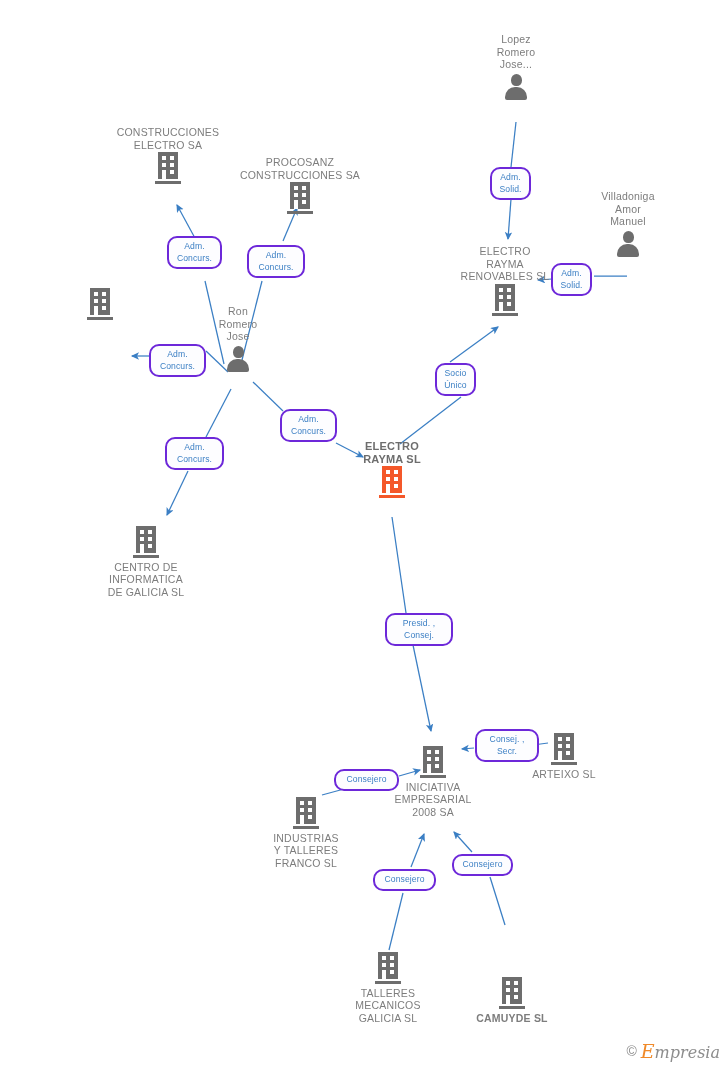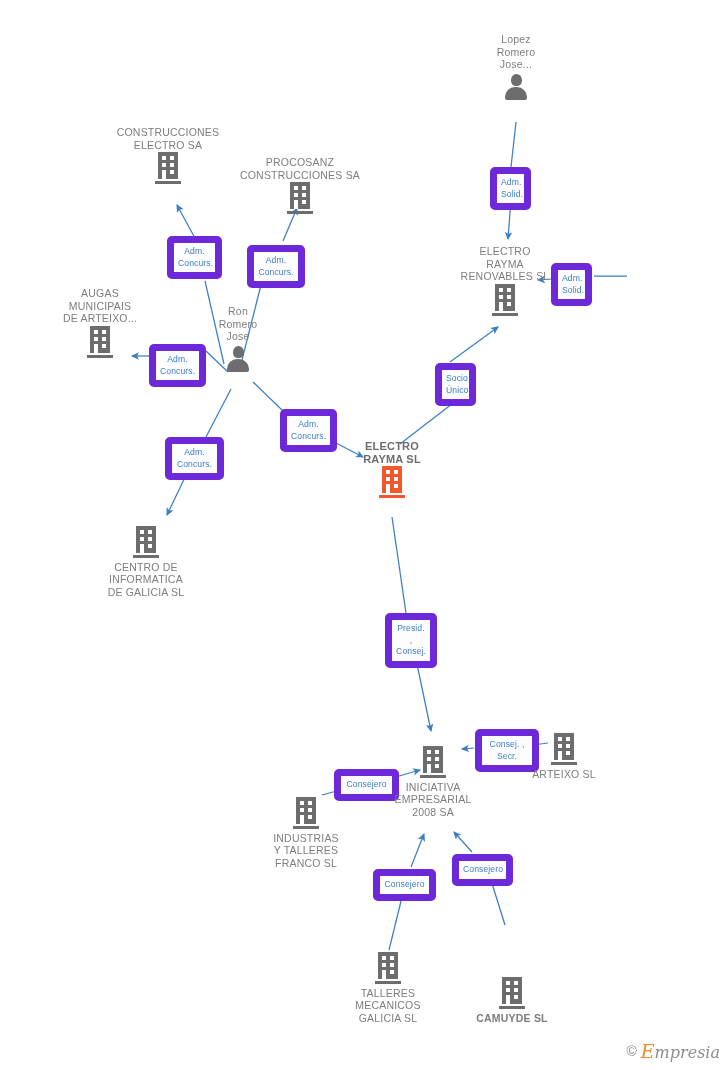--- a/index.html
+++ b/index.html
@@ -81,22 +81,22 @@
     background:currentColor;
   }
   .gray{color:#6d6d6d;}
   .orange{color:#f4582a;}
 
   
   .badge{
     position:absolute;
     box-sizing:border-box;
     background:#fdfdff;
-    border:7px solid #6d28d9;
-    border-radius:5px;
+    border:2px solid #6d28d9;
+    border-radius:10px;
     color:#3b7fc4;
     font-size:8.6px;
     line-height:11.5px;
     text-align:center;
     padding:3px 4px;
     white-space:pre-line;
     letter-spacing:.1px;
   }
 
   
@@ -183,21 +183,21 @@
 
   <div class="badge" style="left:490px;top:167px;width:41px;">Adm.
 Solid.</div>
 
   <div class="badge" style="left:551px;top:263px;width:41px;">Adm.
 Solid.</div>
 
   <div class="badge" style="left:435px;top:363px;width:41px;">Socio
 Único</div>
 
-  <div class="badge" style="left:385px;top:613px;width:52px;">Presid. ,
+  <div class="badge" style="left:385px;top:613px;width:68px;">Presid. ,
 Consej.</div>
 
   <div class="badge" style="left:475px;top:729px;width:64px;">Consej. ,
 Secr.</div>
 
   <div class="badge" style="left:334px;top:769px;width:65px;">Consejero</div>
 
   <div class="badge" style="left:373px;top:869px;width:63px;">Consejero</div>
 
   <div class="badge" style="left:452px;top:854px;width:61px;">Consejero</div>
@@ -230,38 +230,45 @@
     <span class="nlabel">Lopez
 Romero
 Jose...</span>
     <span class="glyph">
       <span class="per gray" style="display:inline-block;">
         <span class="head"></span><span class="torso"></span>
       </span>
     </span>
   </div>
 
+  <div class="node" style="left:628px;top:190px;">
+    <span class="nlabel">Villadoniga
+Amor
+Manuel</span>
+    <span class="glyph">
+      <span class="per gray" style="display:inline-block;">
+        <span class="head"></span><span class="torso"></span>
+      </span>
+    </span>
+  </div>
 
   <div class="node" style="left:505px;top:245px;">
     <span class="nlabel">ELECTRO
 RAYMA
 RENOVABLES SL</span>
     <span class="glyph">
       <span class="bld gray" style="display:inline-block;">
         <span class="body"></span><span class="base"></span>
         <i class="w1"></i><i class="w2"></i><i class="w3"></i><i class="w4"></i>
         <i class="w5"></i><i class="w6"></i><i class="door"></i>
       </span>
     </span>
   </div>
 
   <div class="node" style="left:100px;top:287px;">
-    <span class="nlabel">AUGAS
-MUNICIPAIS
-DE ARTEIXO...</span>
     <span class="glyph">
       <span class="bld gray" style="display:inline-block;">
         <span class="body"></span><span class="base"></span>
         <i class="w1"></i><i class="w2"></i><i class="w3"></i><i class="w4"></i>
         <i class="w5"></i><i class="w6"></i><i class="door"></i>
       </span>
     </span>
   </div>
 
   <div class="node" style="left:238px;top:305px;">

